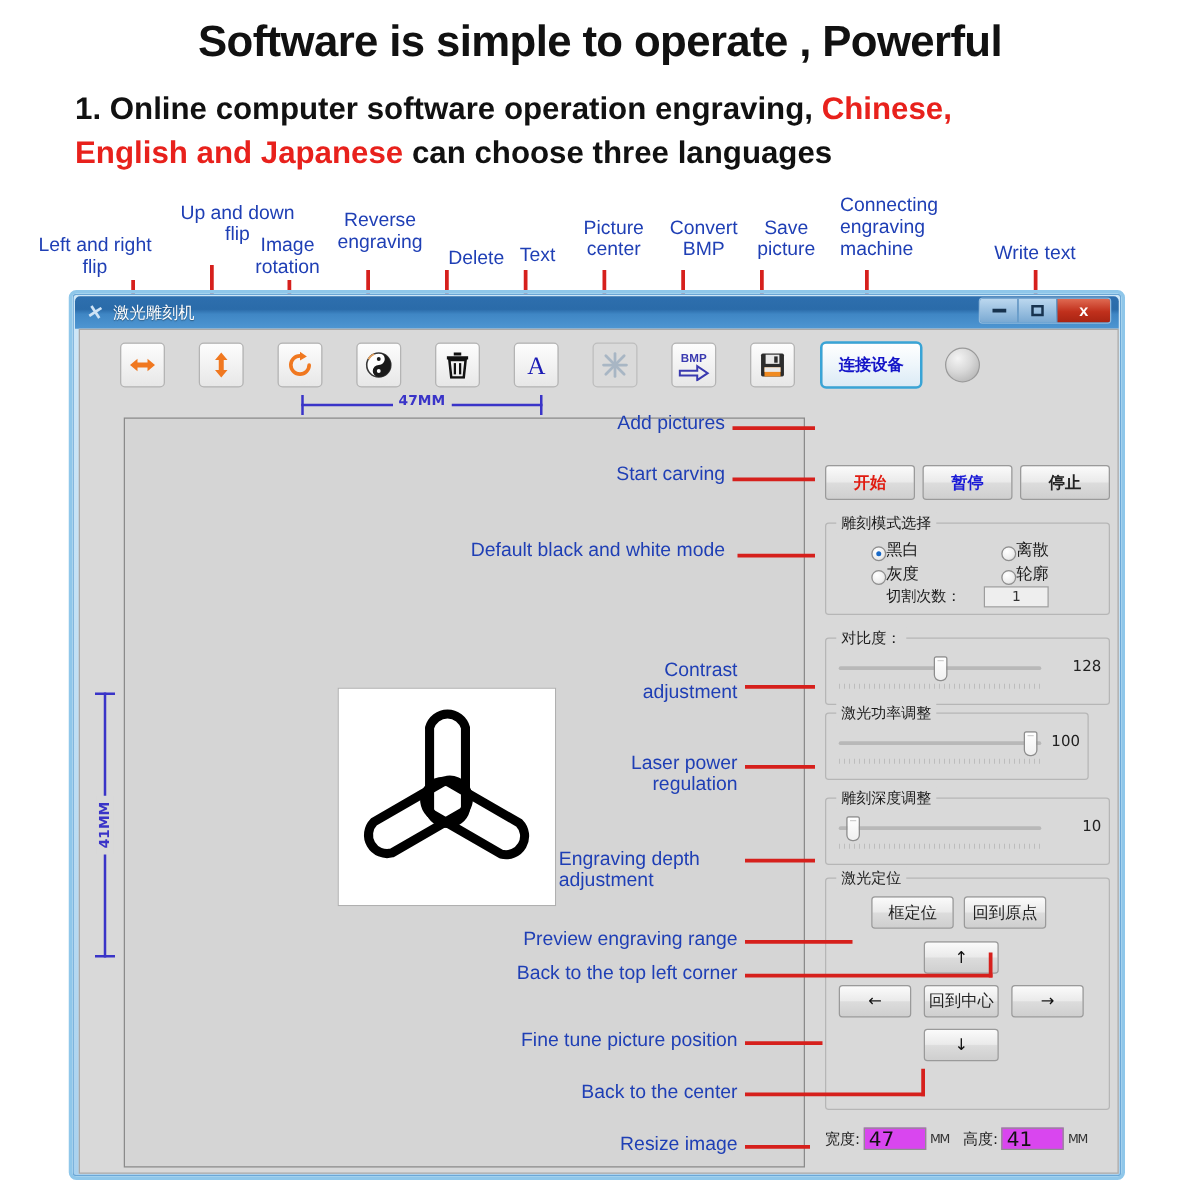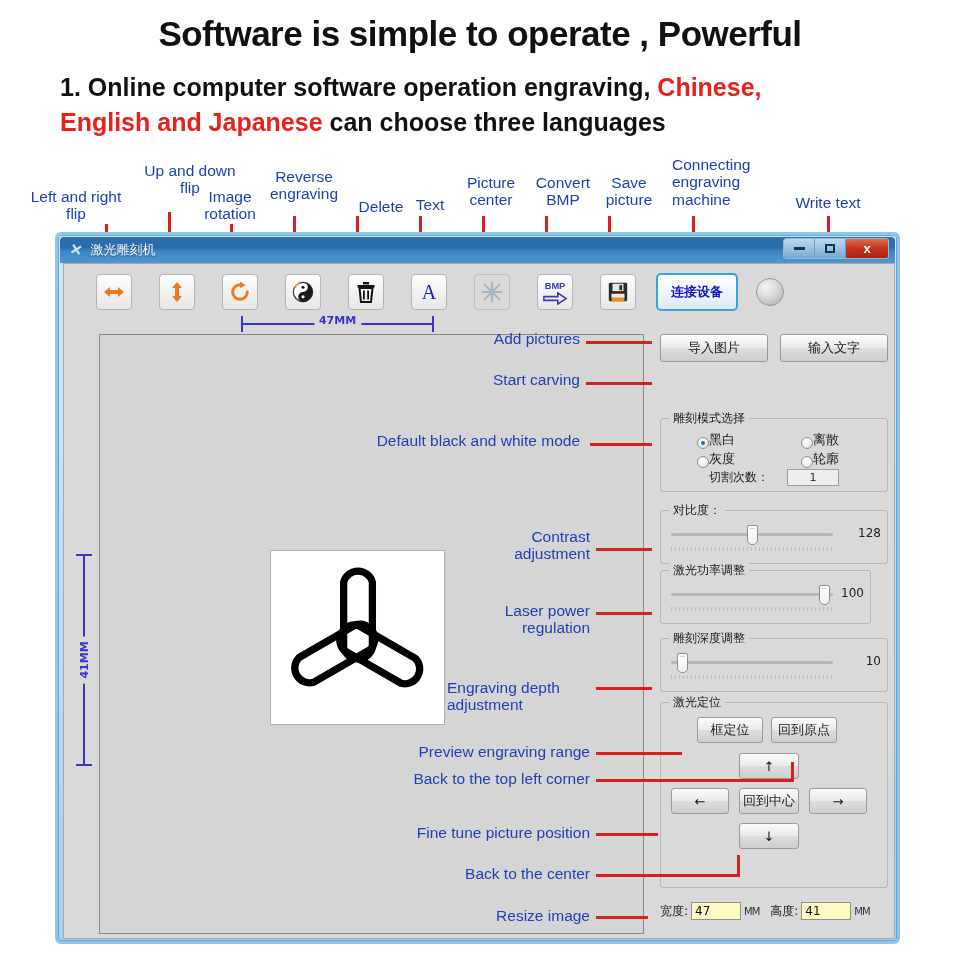--- a/index.html
+++ b/index.html
@@ -259,22 +259,22 @@
   .pos-btn { position: absolute; }
   .pos-btn.win-btn { font-size: 13px; }
   .arrow-btn { font-size: 15px; color: #111; }
 
   .size-row {
     position: absolute; left: 4px; top: 566px; width: 232px; height: 22px;
     display: flex; align-items: center; font-size: 12px; color: #1b1b1b;
     font-family: "DejaVu Sans", sans-serif; gap: 3px;
   }
   .size-input {
-    width: 50px; height: 18px; background: #fef9c3; border: 1px solid #8f8f8f;
-    font-size: 12px; color: #111; display: flex; align-items: center;
+    width: 50px; height: 18px; background: #d946ef; border: 1px solid #8f8f8f;
+    font-size: 16px; color: #111; display: flex; align-items: center;
     padding-left: 3px; font-family: "DejaVu Sans", sans-serif;
   }
   .mm { font-size: 10px; color: #333; letter-spacing: -1px; }
 </style>
 </head>
 <body>
 
 <div class="promo-title">Software is simple to operate , Powerful</div>
 
 <div class="promo-sub">
@@ -433,25 +433,26 @@
             <path d="M44 18 A8.6 8.6 0 0 1 60.6 18 L60.6 56 A8.6 8.6 0 0 1 44 56 Z" transform="translate(-2,0)"></path>
             <path d="M44 18 A8.6 8.6 0 0 1 60.6 18 L60.6 56 A8.6 8.6 0 0 1 44 56 Z" transform="rotate(120 50 52) translate(-2,0)"></path>
             <path d="M44 18 A8.6 8.6 0 0 1 60.6 18 L60.6 56 A8.6 8.6 0 0 1 44 56 Z" transform="rotate(240 50 52) translate(-2,0)"></path>
           </g>
         </svg>
       </div>
     </div>
 
     <div class="panel">
 
-      <div class="row1">
-        <div class="win-btn">导入图片</div>
-        <div class="win-btn">输入文字</div>
-      </div>
-
+
+      <div class="row2">
+        <div class="win-btn txt-red">开始</div>
+        <div class="win-btn txt-blue">暂停</div>
+        <div class="win-btn">停止</div>
+      </div>
 
       <div class="group" id="mode-group">
         <div class="glabel">雕刻模式选择</div>
 
         <div class="radio-row" style="left:36px; top:12px;">
           <span class="radio on"></span>
           <span>黑白</span>
         </div>
         <div class="radio-row" style="left:140px; top:12px;">
           <span class="radio"></span>

